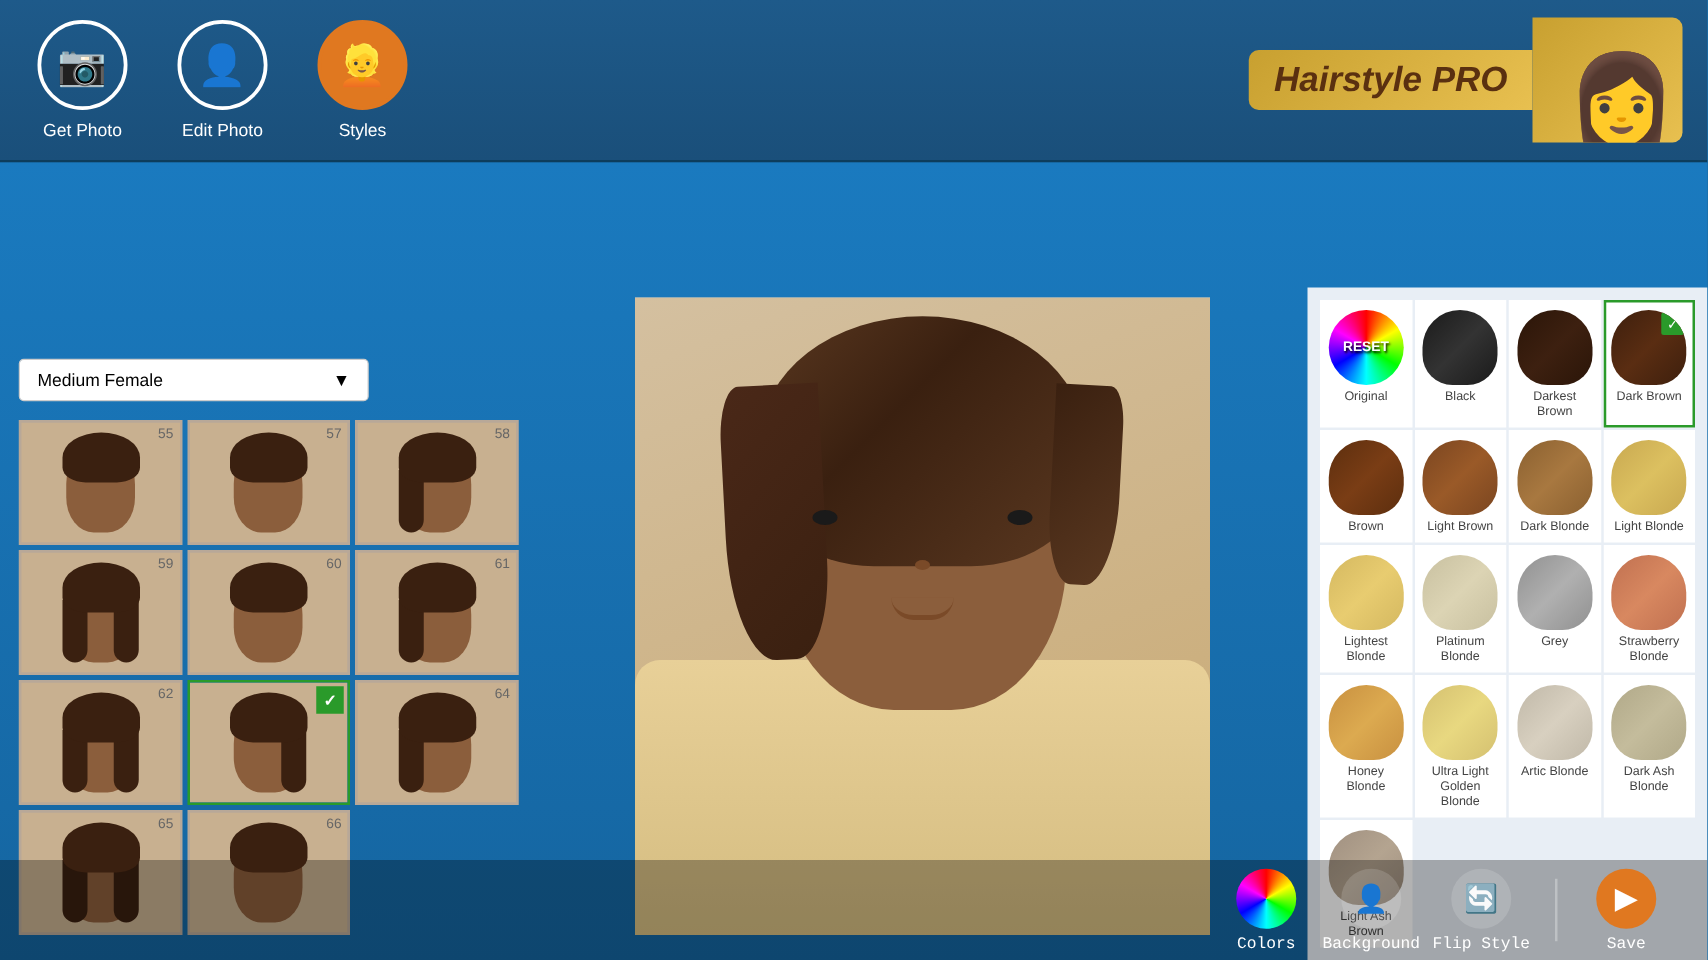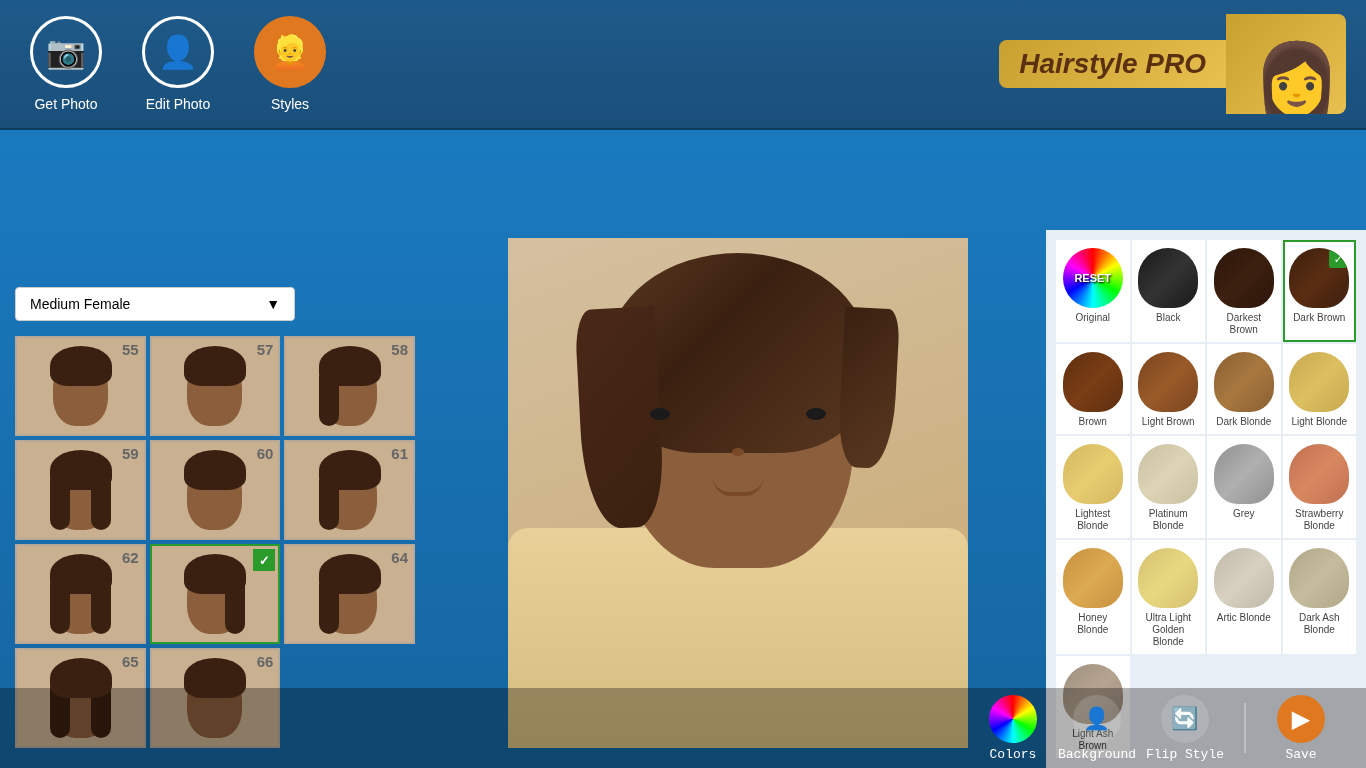--- a/index.html
+++ b/index.html
@@ -295,23 +295,23 @@
       height: 100px;
       overflow: hidden;
     }
     .style-thumb-wrapper.selected {
       border-color: #2a9a2a;
     }
     .thumb-num {
       position: absolute;
       top: 3px;
       right: 5px;
-      font-size: 15px;
+      font-size: 11px;
       color: #666;
-      font-weight: 700;
+      font-weight: 400;
       z-index: 5;
     }
     .thumb-check {
       position: absolute;
       top: 3px;
       right: 3px;
       background: #2a9a2a;
       color: white;
       width: 22px;
       height: 22px;

